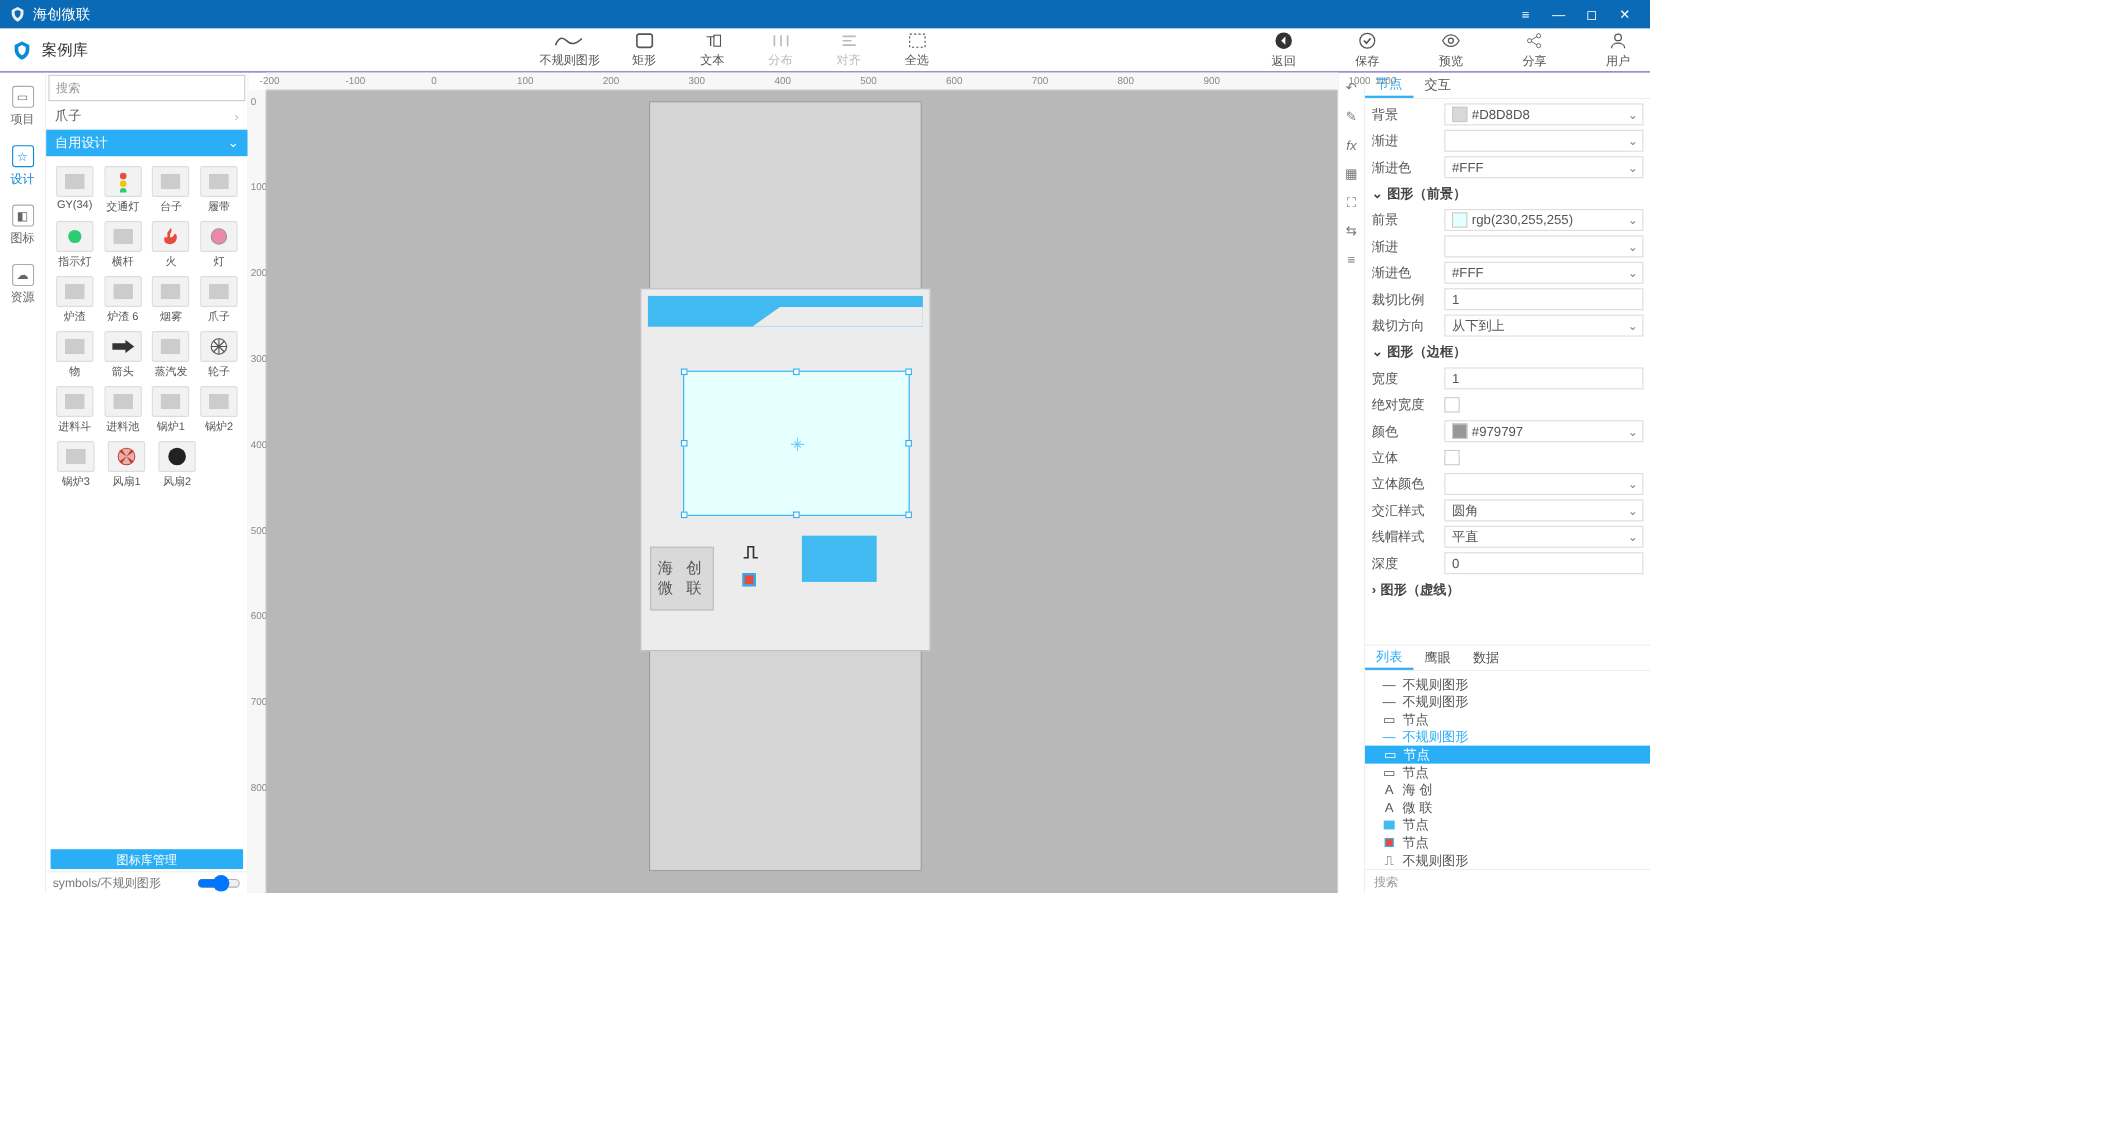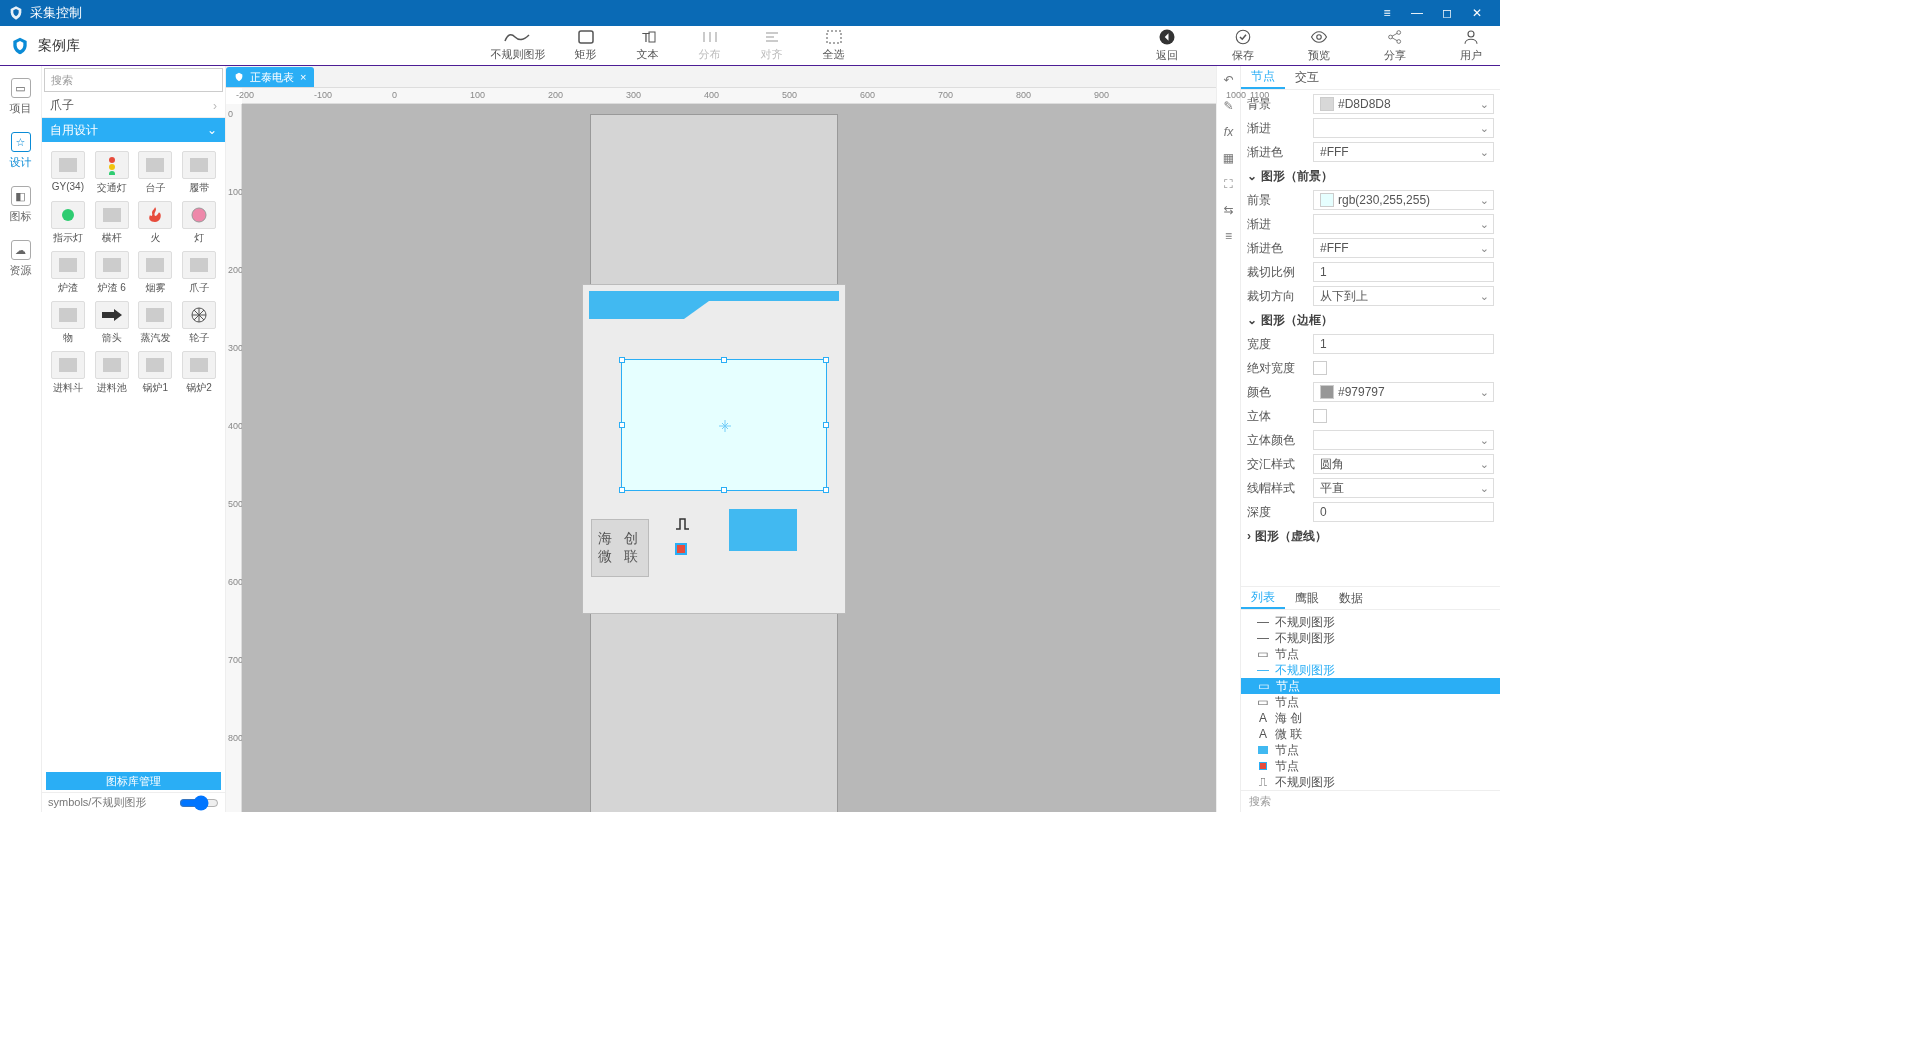--- a/index.html
+++ b/index.html
@@ -92,21 +92,21 @@
 </style>
 </head>
 <body>
 
 <div class="titlebar">
   <div class="logo">
     <svg width="16" height="16" viewBox="0 0 24 24">
         <path fill="#fff" d="M12 2l8 4v5c0 5-3.5 9-8 11-4.5-2-8-6-8-11V6l8-4z" opacity="0.9"></path>
         <path fill="#0a6ab5" d="M12 6l4 2v3c0 3-2 5-4 6-2-1-4-3-4-6V8l4-2z"></path>
       </svg>
-    <span>采集控制</span>
+    <span>海创微联</span>
   </div>
   <div class="spacer"></div>
   <div class="win-btn">≡</div>
   <div class="win-btn">—</div>
   <div class="win-btn">◻</div>
   <div class="win-btn">✕</div>
 </div>
 
 <div class="subheader">
   <div class="left">
@@ -394,38 +394,56 @@
           </div>
           <div class="cell">
             <div class="thumb">
               <svg width="18" height="14">
                 <rect width="18" height="14" fill="#ccc"></rect>
               </svg>
             </div>
             <span>锅炉2</span>
           </div>
         </div>
+        <div class="row">
+          <div class="cell">
+            <div class="thumb">
+              <svg width="18" height="14">
+                <rect width="18" height="14" fill="#ccc"></rect>
+              </svg>
+            </div>
+            <span>锅炉3</span>
+          </div>
+          <div class="cell">
+            <div class="thumb">
+              <svg width="18" height="18">
+                <circle cx="9" cy="9" r="8" fill="#c0392b"></circle>
+                <path fill="#fff" d="M9 9l4-6a8 8 0 00-8 0zM9 9l6 4a8 8 0 000-8zM9 9l-4 6a8 8 0 008 0zM9 9l-6-4a8 8 0 000 8z" opacity="0.6"></path>
+              </svg>
+            </div>
+            <span>风扇1</span>
+          </div>
+          <div class="cell">
+            <div class="thumb">
+              <svg width="18" height="18">
+                <circle cx="9" cy="9" r="8" fill="#222"></circle>
+              </svg>
+            </div>
+            <span>风扇2</span>
+          </div>
+        </div>
       </div>
     <div class="footer-btn">图标库管理</div>
     <div class="path">
       <span>symbols/不规则图形</span>
       <input class="slider" type="range" min="0" max="100" value="60" style="">
     </div>
   </div>
 
   <div class="canvas-wrap">
-    <div class="tab-strip">
-      <div class="tab">
-        <svg width="10" height="10" viewBox="0 0 24 24">
-            <path fill="#fff" d="M12 2l8 4v5c0 5-3.5 9-8 11-4.5-2-8-6-8-11V6l8-4z"></path>
-          </svg>
-        <span>正泰电表</span>
-        <span>×</span>
-      </div>
-    </div>
     <div class="ruler-h" id="ruler-h">
         <span class="tick" style="left: -6px;">-200</span>
         <span class="tick" style="left: 72px;">-100</span>
         <span class="tick" style="left: 150px;">0</span>
         <span class="tick" style="left: 228px;">100</span>
         <span class="tick" style="left: 306px;">200</span>
         <span class="tick" style="left: 384px;">300</span>
         <span class="tick" style="left: 462px;">400</span>
         <span class="tick" style="left: 540px;">500</span>
         <span class="tick" style="left: 618px;">600</span>

